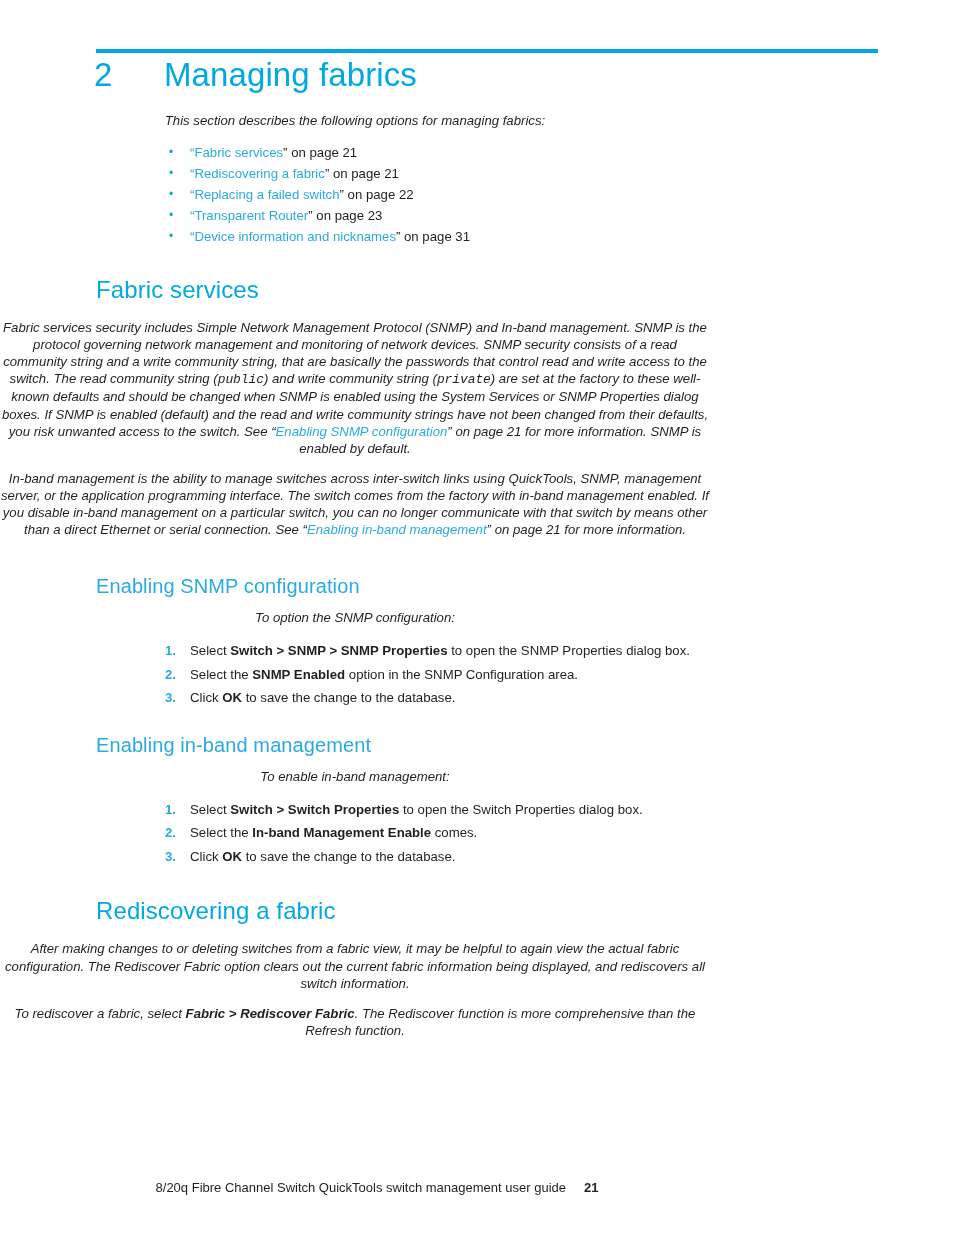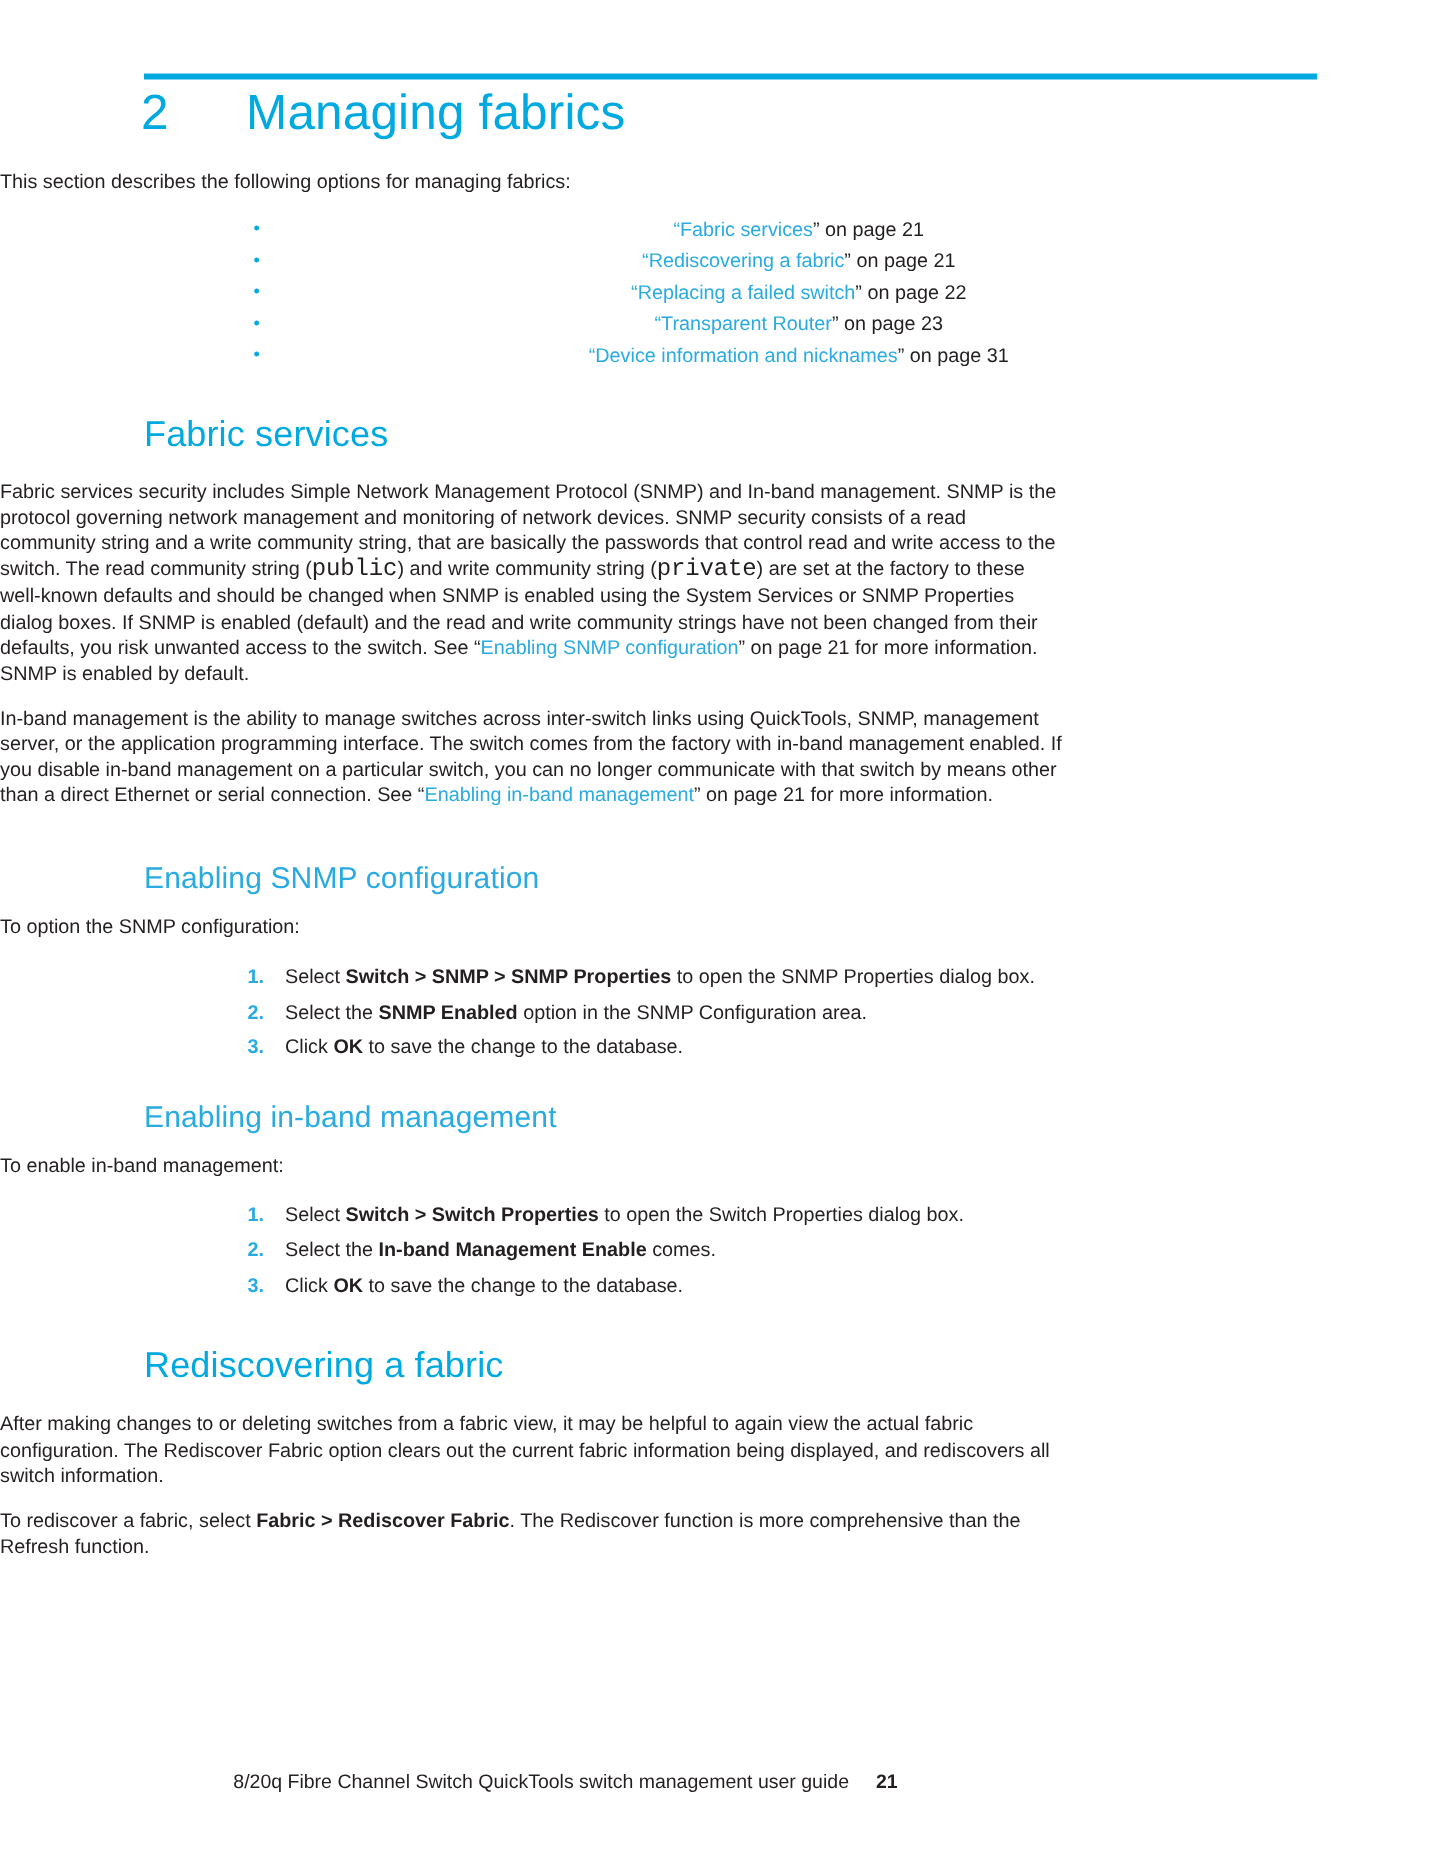--- a/index.html
+++ b/index.html
@@ -64,31 +64,31 @@
   .body-indent {
     margin-left: 165px;
     width: 710px;
   }
 
   p.body {
     font-size: 13.2px;
     line-height: 17.1px;
     margin: 0 0 13px 0;
     color: #231f20;
-    text-align: left;
+    text-align: center;
+    font-style: italic;
   }
 
   
   ul.bullets {
     list-style: none;
     margin: 9px 0 0 0;
     padding: 0;
     margin-left: 165px;
     width: 710px;
-    text-align: center;
   }
   ul.bullets li {
     position: relative;
     font-size: 13.2px;
     line-height: 21px;
     padding-left: 25px;
     color: #231f20;
   }
   ul.bullets li::before {
     content: "\2022";
@@ -149,21 +149,21 @@
     color: #29abe2;
     font-weight: bold;
     font-size: 13.2px;
     line-height: 23.5px;
   }
 
   b, strong { font-weight: bold; color: #231f20; }
 
   code, .mono {
     font-family: "Liberation Mono", monospace;
-    font-size: 16px;
+    font-size: 13px;
     letter-spacing: -0.1px;
   }
 
   
   .sp-h1-before { height: 30px; }
   .sp-h1-after  { height: 16px; }
   .sp-h2-before { height: 24px; }
   .sp-h2-after  { height: 12px; }
 
   

